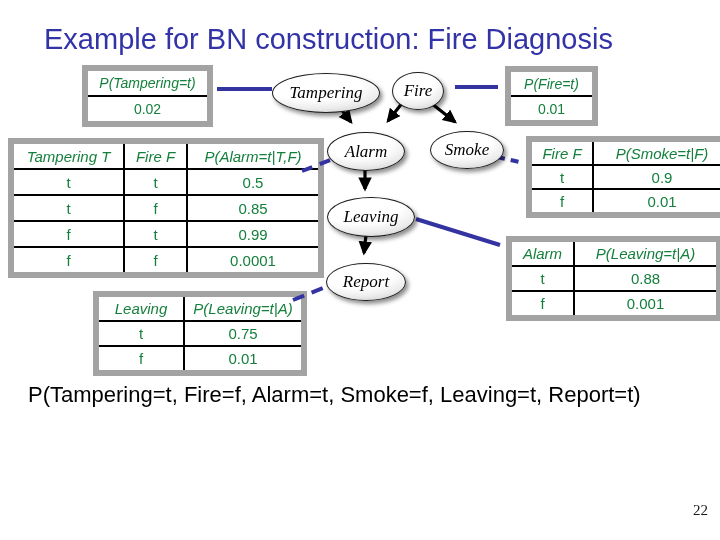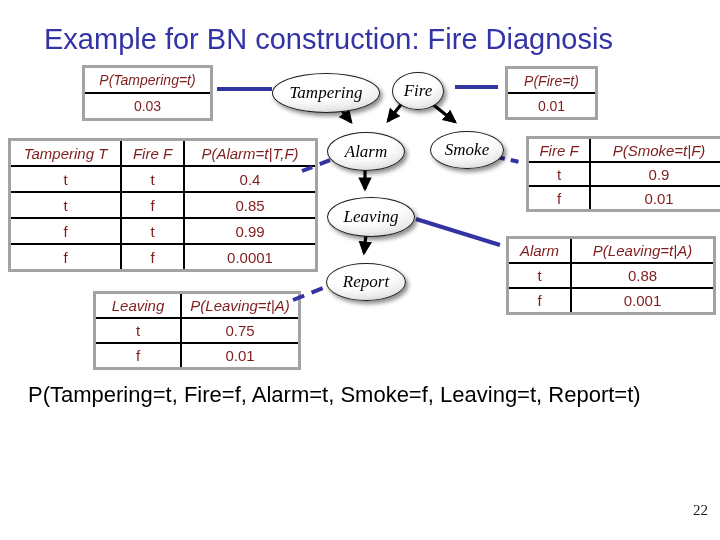--- a/index.html
+++ b/index.html
@@ -8,21 +8,21 @@
     font-family:"Liberation Sans",sans-serif;
     padding-left:28px;
   }
   .title{
     position:absolute;left:44px;top:23px;font-size:29px;line-height:32px;
     color:var(--title,#3333A8);white-space:nowrap;letter-spacing:0;
   }
   
   table.cpt{
     position:absolute;border-collapse:collapse;table-layout:fixed;background:#fff;
-    border:3px solid #a3a3a3;font-size:15px;color:#7f1d1d;
+    border:6px solid #a3a3a3;font-size:15px;color:#15803d;
   }
   table.cpt th,table.cpt td{
     border:2px solid #000;text-align:center;vertical-align:middle;
     padding:0 2px;font-weight:normal;overflow:hidden;white-space:nowrap;
   }
   table.cpt th{font-style:italic;}
   #tbl-tampering-prior{left:82px;top:65px;width:131px;}
   #tbl-tampering-prior th,#tbl-tampering-prior td{height:24px;font-size:14px;}
   #tbl-fire-prior{left:505px;top:66px;width:93px;}
   #tbl-fire-prior th,#tbl-fire-prior td{height:23px;font-size:14px;margin-left:8px;}
@@ -69,21 +69,21 @@
   <div class="title">Example for BN construction: Fire Diagnosis</div>
 
   <table class="cpt" id="tbl-tampering-prior">
       <thead>
         <tr>
           <th>P(Tampering=t)</th>
         </tr>
       </thead>
       <tbody>
         <tr>
-          <td>0.03</td>
+          <td>0.02</td>
         </tr>
       </tbody>
     </table>
 
   <table class="cpt" id="tbl-fire-prior">
       <thead>
         <tr>
           <th>P(Fire=t)</th>
         </tr>
       </thead>
@@ -99,21 +99,21 @@
         <tr>
           <th style="width: 105px;">Tampering T</th>
           <th style="width: 57px;">Fire F</th>
           <th style="width: 126px;">P(Alarm=t|T,F)</th>
         </tr>
       </thead>
       <tbody>
         <tr>
           <td>t</td>
           <td>t</td>
-          <td>0.4</td>
+          <td>0.5</td>
         </tr>
         <tr>
           <td>t</td>
           <td>f</td>
           <td>0.85</td>
         </tr>
         <tr>
           <td>f</td>
           <td>t</td>
           <td>0.99</td>

